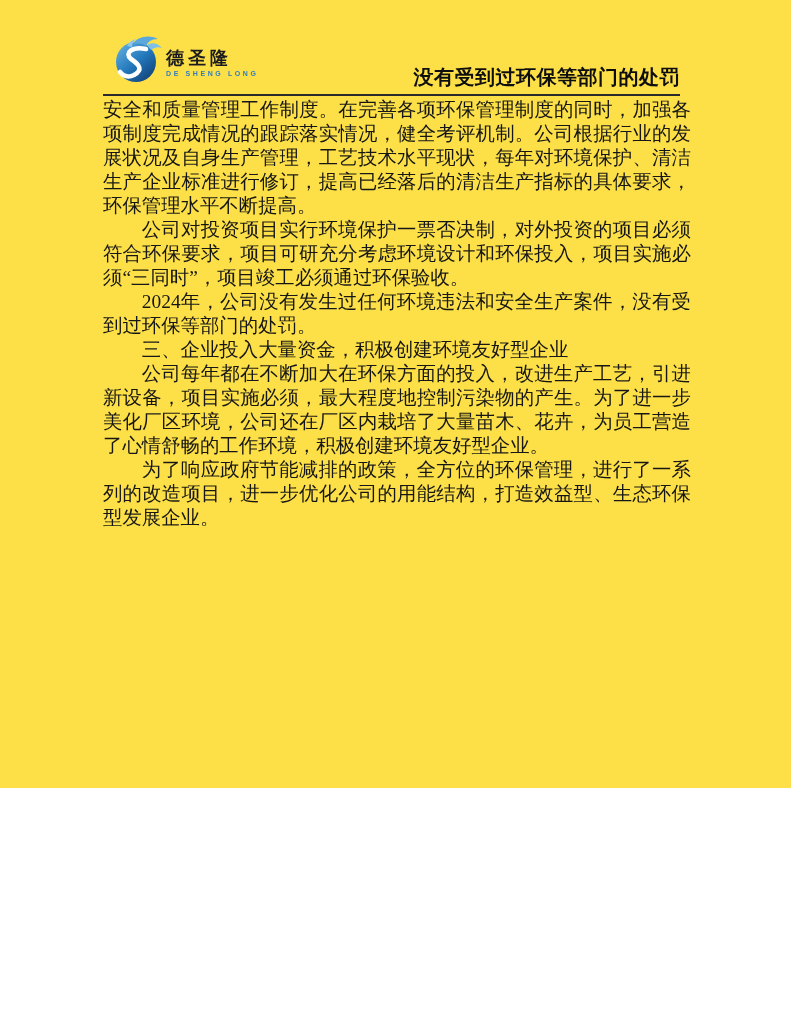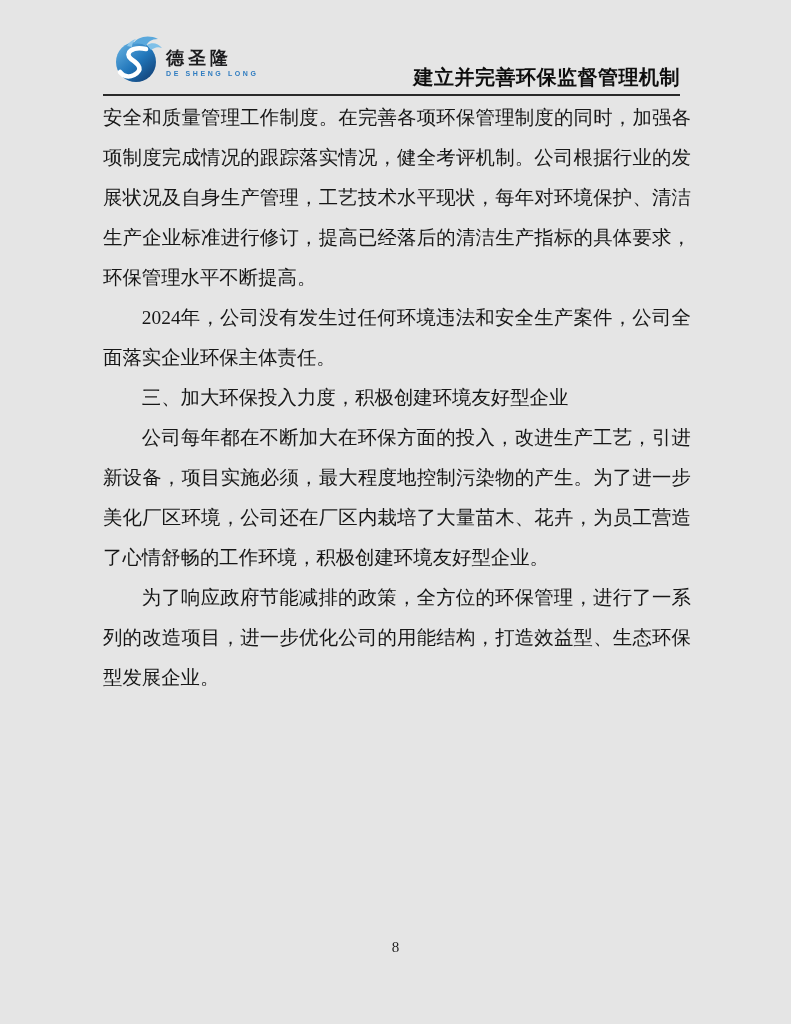--- a/index.html
+++ b/index.html
@@ -1,20 +1,20 @@
 <!DOCTYPE html>
 <html><head>
 <meta charset="utf-8">
 <style>
   html, body { margin: 0; padding: 0; background: #ffffff; }
   .page {
     position: relative;
     width: 791px;
-    height: 1024px;
-    background: #e5e5e5;
+    height: 788px;
+    background: #fde047;
     overflow: hidden;
     font-family: "Liberation Serif", serif;
   }
 
   
   .header {
     position: absolute;
     left: 103px;
     top: 0;
     width: 577px;
@@ -65,21 +65,21 @@
     white-space: nowrap;
   }
 
   
   .body-text {
     position: absolute;
     left: 103px;
     top: 98px;
     width: 588px;
     font-size: 19.4px;
-    line-height: 40px;
+    line-height: 24px;
     color: #161616;
     text-align: justify;
     text-justify: inter-character;
   }
   .para { margin: 0; text-indent: 2em; }
   .para.no-indent { text-indent: 0; }
   .para.heading { text-indent: 2em; }
 
   
   .footer {
@@ -116,27 +116,28 @@
           <path d="M20 11 C24 4 35 1 45 6 C38 6 35 9 33 13 C29 10 24 10 20 11 Z" fill="#5aa8dc"></path>
           <path d="M34 12 C39 9 45 10 49 15 C44 13 41 15 38 17 Z" fill="#7fc0e8"></path>
           <path d="M14 13 C16 9 19 7 23 6 C20 9 19 11 19 14 Z" fill="#8cc6ea"></path>
         </svg>
       </span>
       <span class="logo-textcol">
         <span class="logo-cn">德圣隆</span>
         <span class="logo-en">DE SHENG LONG</span>
       </span>
     </div>
-    <div class="company-name">建立并完善环保监督管理机制</div>
+    <div class="company-name">没有受到过环保等部门的处罚</div>
   </div>
 
   <div class="body-text">
     <p class="para no-indent">安全和质量管理工作制度。在完善各项环保管理制度的同时，加强各项制度完成情况的跟踪落实情况，健全考评机制。公司根据行业的发展状况及自身生产管理，工艺技术水平现状，每年对环境保护、清洁生产企业标准进行修订，提高已经落后的清洁生产指标的具体要求，环保管理水平不断提高。</p>
-    <p class="para">2024年，公司没有发生过任何环境违法和安全生产案件，公司全面落实企业环保主体责任。</p>
-    <p class="para heading">三、加大环保投入力度，积极创建环境友好型企业</p>
+    <p class="para">公司对投资项目实行环境保护一票否决制，对外投资的项目必须符合环保要求，项目可研充分考虑环境设计和环保投入，项目实施必须“三同时”，项目竣工必须通过环保验收。</p>
+    <p class="para">2024年，公司没有发生过任何环境违法和安全生产案件，没有受到过环保等部门的处罚。</p>
+    <p class="para heading">三、企业投入大量资金，积极创建环境友好型企业</p>
     <p class="para">公司每年都在不断加大在环保方面的投入，改进生产工艺，引进新设备，项目实施必须，最大程度地控制污染物的产生。为了进一步美化厂区环境，公司还在厂区内栽培了大量苗木、花卉，为员工营造了心情舒畅的工作环境，积极创建环境友好型企业。</p>
     <p class="para">为了响应政府节能减排的政策，全方位的环保管理，进行了一系列的改造项目，进一步优化公司的用能结构，打造效益型、生态环保型发展企业。</p>
   </div>
 
   <div class="footer">
     <span class="page-number">8</span>
   </div>
 
 </div>
 

